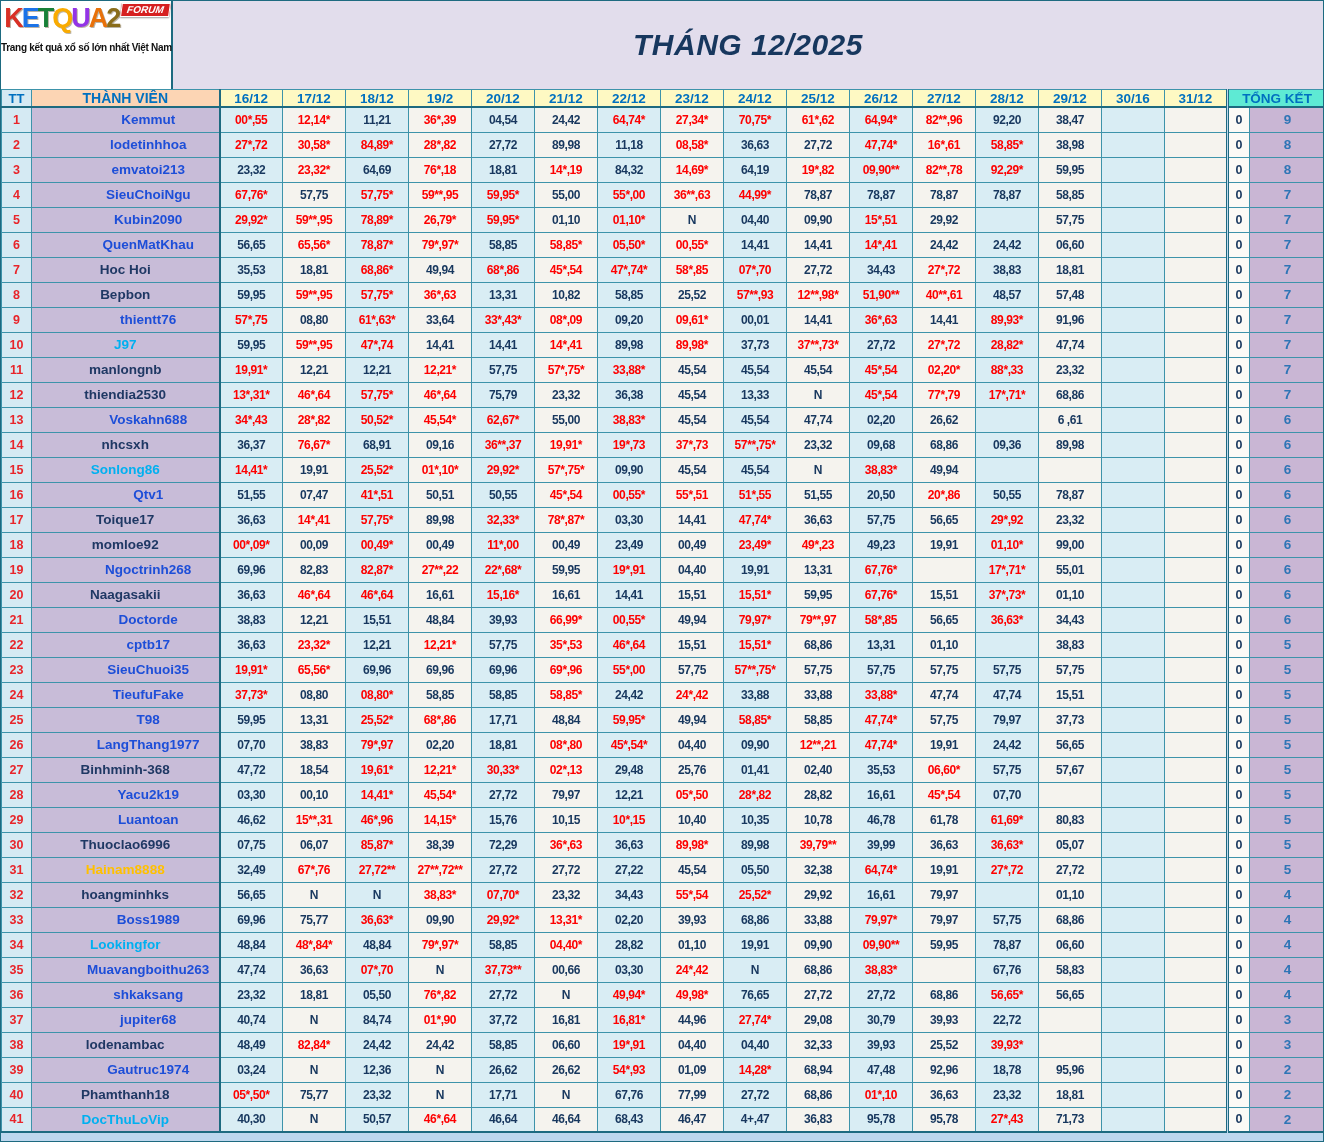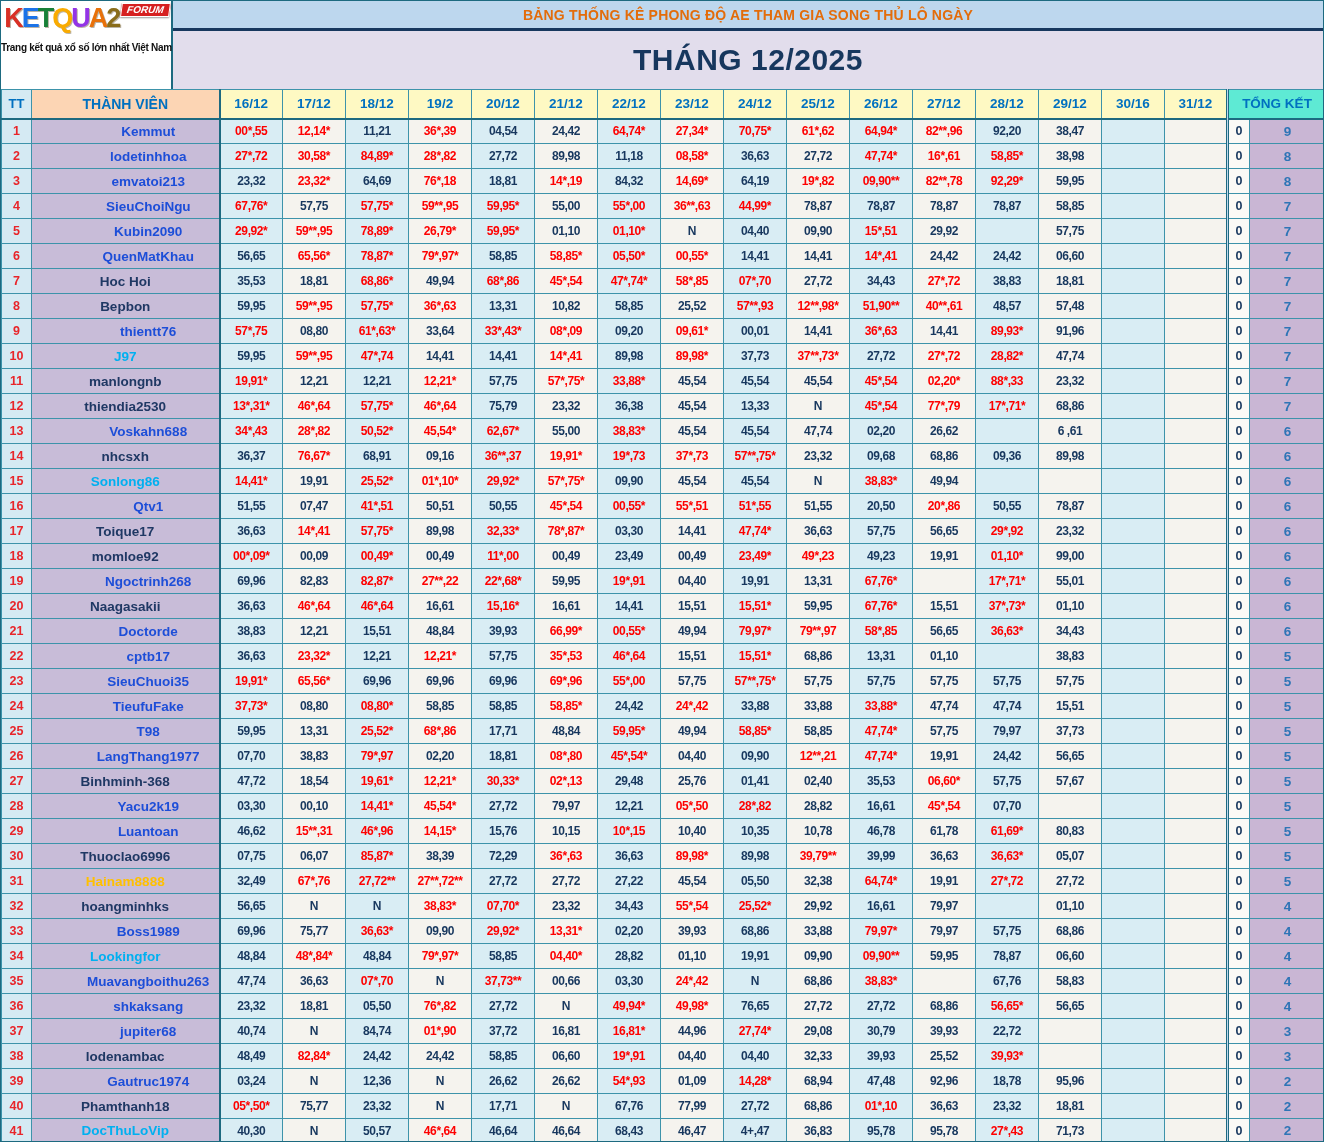--- a/index.html
+++ b/index.html
@@ -13,24 +13,24 @@
   .logo-word{font-size:27px;font-weight:bold;letter-spacing:-2px;
              text-shadow:1px 1px 0 rgba(60,40,0,.35);}
   .forum-badge{display:inline-block;background:#d62020;color:#fff;font-style:italic;font-weight:bold;
                font-size:10px;padding:1px 5px;transform:skew(-8deg) translateY(-14px);
                border:1px solid #fff;box-shadow:0 1px 2px rgba(0,0,0,.4);}
   .tagline{font-size:10px;font-weight:bold;color:#111;margin-top:10px;letter-spacing:-0.3px;white-space:nowrap;}
   .top-right{flex:1;display:flex;flex-direction:column;}
   .banner{height:30px;display:flex;align-items:center;justify-content:center;background:#bdd7ee;
           color:#e36c0a;font-weight:bold;font-size:14px;border-bottom:3px solid #17375e;letter-spacing:0.2px;}
   .title-row{flex:1;display:flex;align-items:center;justify-content:center;background:#e2ddec;
-             color:#17375e;font-weight:bold;font-size:30px;letter-spacing:0.5px;}
+             color:#17375e;font-weight:bold;font-size:30px;letter-spacing:0.5px;font-style:italic;}
   table{border-collapse:collapse;table-layout:fixed;width:1324px;}
   th,td{border:1px solid #3d93aa;text-align:center;padding:0;overflow:hidden;white-space:nowrap;}
-  thead tr{height:29px;}
+  thead tr{height:17px;}
   tbody tr{height:25px;}
   th{font-weight:bold;}
   .tt-h{background:#d5eaf3;color:#0070c0;font-size:13px;}
   .member-h{background:#fcd5b4;color:#0070c0;font-size:14px;border-right:2px solid #1d6a80;}
   .date-h{background:#fef9c3;color:#0070c0;font-size:13.5px;}
   .total-h{background:#5eead4;color:#0070c0;font-size:13.5px;border-left:3px double #1d6a80;}
   thead th{border-bottom:2px solid #1d6a80;}
   .tt{background:#d5eaf3;color:#e8252a;font-weight:bold;font-size:12.5px;}
   .member{background:#c8bcd8;font-weight:bold;font-size:13.5px;border-right:2px solid #1d6a80;cursor:pointer;}
   .member.brown{color:#1d4ed8;padding-left:46px;}
@@ -50,21 +50,20 @@
 
 <div class="page">
   <div class="top">
     <div class="logo-box">
       <div class="logo-row">
         <span class="logo-word" id="logo-word"><span style="color: rgb(217, 48, 37);">K</span><span style="color: rgb(26, 115, 232);">E</span><span style="color: rgb(24, 128, 56);">T</span><span style="color: rgb(249, 171, 0);">Q</span><span style="color: rgb(147, 52, 230);">U</span><span style="color: rgb(232, 113, 10);">A</span><span style="color: rgb(138, 109, 26);">2</span></span><span class="forum-badge">FORUM</span>
       </div>
       <div class="tagline">Trang kết quả xổ số lớn nhất Việt Nam</div>
     </div>
     <div class="top-right">
-      <div class="banner">BẢNG THỐNG KÊ PHONG ĐỘ AE THAM GIA SONG THỦ LÔ NGÀY</div>
       <div class="title-row">THÁNG 12/2025</div>
     </div>
   </div>
 
   <table>
     <colgroup id="colgroup">
         <col style="width: 30px;">
         <col style="width: 188px;">
         <col style="width: 63px;">
         <col style="width: 63px;">

